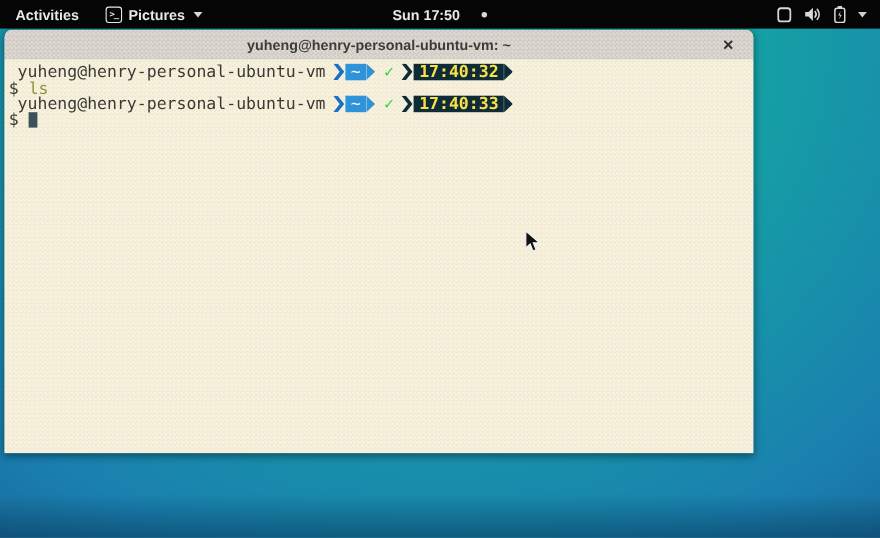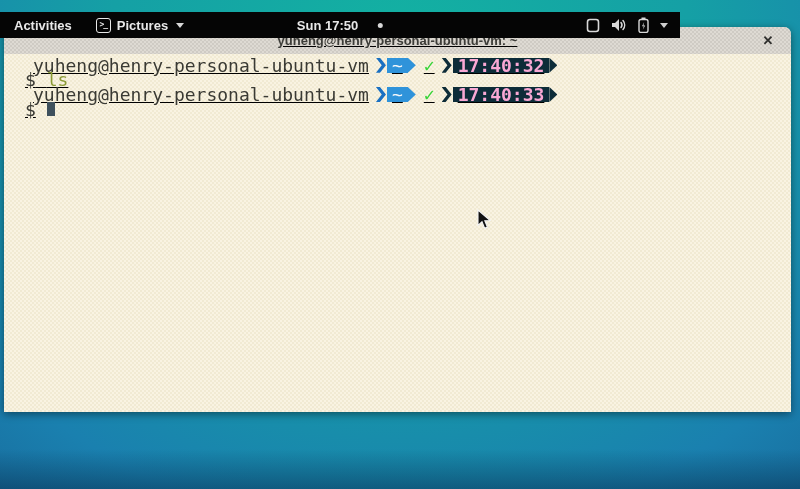--- a/index.html
+++ b/index.html
@@ -8,73 +8,73 @@
     position:relative; overflow:hidden;
     font-family:"Liberation Sans", sans-serif;
     background: radial-gradient(ellipse 95% 140% at 50% 8%,
       #13b1a2 0%, #15a0a5 38%, #1a80af 72%, #175d90 100%);
   }
   
   .desktop-shade { position:absolute; left:0; right:0; bottom:0; height:40px;
     background:linear-gradient(to bottom, rgba(4,40,70,0) 0%, rgba(4,40,70,.45) 100%); }
 
   
-  .topbar { position:absolute; top:12px; left:0; width:680px; height:26px;
+  .topbar { position:absolute; top:0; left:0; width:800px; height:26px;
     background:#050505; display:flex; align-items:center; color:#e8e8e8;
     font-size:13px; font-weight:700; z-index:30; }
   .activities { padding:0 14px; height:100%; display:flex; align-items:center; cursor:pointer; }
   .appmenu { display:flex; align-items:center; gap:6px; padding:0 10px; height:100%; cursor:pointer; }
   .term-glyph { width:15px; height:15px; border:1.4px solid #e8e8e8; border-radius:3px;
     display:flex; align-items:center; justify-content:center;
     font-family:"DejaVu Sans Mono", monospace; font-size:8px; font-weight:700; line-height:1;
     letter-spacing:-1px; padding-bottom:1px; }
   .caret-down { width:0; height:0; border-left:4px solid transparent;
     border-right:4px solid transparent; border-top:5px solid #d8d8d8; margin-left:2px; }
   .clock-wrap { position:absolute; left:50%; transform:translateX(-50%); height:100%;
     display:flex; align-items:center; gap:20px; cursor:pointer; }
   .notif-dot { width:5px; height:5px; border-radius:50%; background:#d8d8d8; }
   .tray { position:absolute; right:6px; top:0; height:100%; display:flex; align-items:center;
     gap:11px; padding:0 6px; cursor:pointer; }
   .tray svg { display:block; }
   .tray .caret-down { border-top-color:#cfcfcf; margin-left:0; }
 
   
-  .window { position:absolute; left:4px; top:27px; width:787px; height:385px;
+  .window { position:absolute; left:4px; top:27px; width:681px; height:385px;
     border-radius:7px 7px 0 0; box-shadow:0 2px 8px rgba(0,0,0,.45); z-index:20;
-    display:flex; flex-direction:column; overflow:hidden;text-decoration:underline; }
+    display:flex; flex-direction:column; overflow:hidden; }
   .titlebar { height:27px; flex:0 0 27px; position:relative;
     background-color:#d7d3cc;
     background-image:conic-gradient(#dedad3 25%, #cfcbc4 25% 50%, #dedad3 50% 75%, #cfcbc4 75%);
     background-size:4px 4px;
     display:flex; align-items:center; justify-content:center;
     font-size:13px; font-weight:700; color:#3c3c38; }
   .close-btn { position:absolute; right:12px; top:0; height:100%; width:22px;
     display:flex; align-items:center; justify-content:center;
     font-size:13px; font-weight:700; color:#2e2e2c; cursor:pointer; }
   .term { flex:1; position:relative;
     background-color:#f6efdc;
     background-image:conic-gradient(#f9f3e2 25%, #f1ead3 25% 50%, #f9f3e2 50% 75%, #f1ead3 75%);
     background-size:4px 4px;
     font-family:"DejaVu Sans Mono","Liberation Mono", monospace;
-    font-size:18px; color:#3a3a34; padding:4px 0 0 21px; }
+    font-size:15px; color:#3a3a34; padding:4px 0 0 4px; }
   .tline { height:14.6px; display:flex; align-items:center; white-space:pre; }
   .indent { padding-left:8px; }
   .userhost { color:#3a3a34; }
 
   
   .pl { display:inline-flex; align-items:center; height:15px; margin-left:7px; }
   .pl-chev { width:10px; height:15px;
     clip-path:polygon(0 0, 40% 0, 100% 50%, 40% 100%, 0 100%, 58% 50%); margin-right:1px; }
   .pl-body { height:15px; display:flex; align-items:center; padding:0 5px; }
   .pl-tip { width:8px; height:15px; clip-path:polygon(0 0, 100% 50%, 0 100%); }
   .pl-blue .pl-chev { background:#1a70c2; }
   .pl-blue .pl-body { background:#2f93da; color:#f2f6fa; }
   .pl-blue .pl-tip { background:#2f93da; }
   .pl-dark .pl-chev { background:#0d2c38; }
-  .pl-dark .pl-body { background:#0d2c38; color:#f9a8d4; font-weight:700; }
+  .pl-dark .pl-body { background:#0d2c38; color:#fde047; font-weight:700; }
   .pl-dark .pl-tip { background:#0d2c38; }
   .check { color:#35d435; font-weight:700; margin-left:8px; }
 
   .prompt-sym { color:#3a3a34; }
   .cmd { color:#8a9a35; }
   .dir { color:#2d9aa3; margin-right:2ch; }
   .cursor-block { display:inline-block; width:8px; height:14px; background:#3e505c;
     margin-left:1ch; vertical-align:middle; }
 
   

